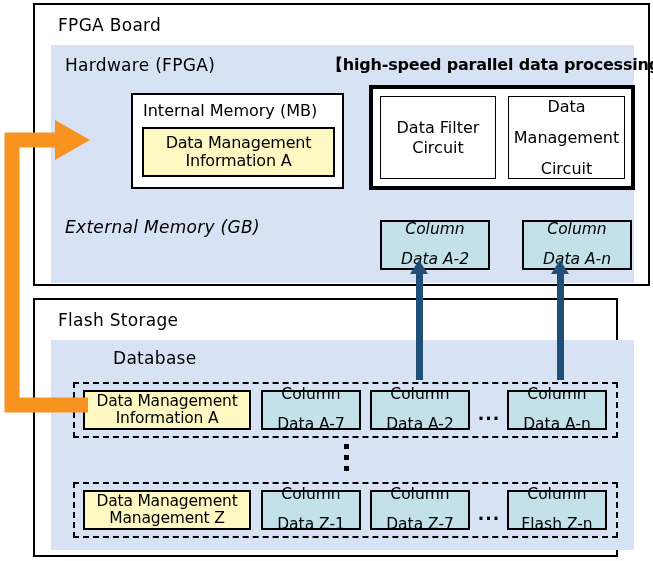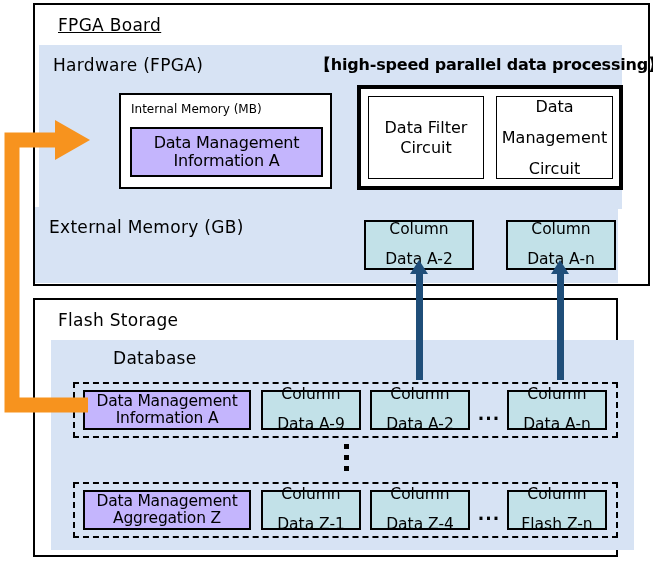--- a/index.html
+++ b/index.html
@@ -33,31 +33,31 @@
   #fpga-board { left: 33px; top: 3px; width: 617px; height: 283px; }
   #flash-storage { left: 33px; top: 298px; width: 585px; height: 259px; }
 
   .panel-title {
     position: absolute;
     font-size: 17px;
     letter-spacing: 0.3px;
     white-space: nowrap;
     line-height: 1;
   }
-  #fpga-board-title { left: 23px; top: 12px; text-decoration: underline; }
+  #fpga-board-title { left: 23px; top: 12px; }
   #flash-storage-title { left: 23px; top: 12px; }
 
   
   .section {
     position: absolute;
     background: #d7e3f4;
     box-sizing: border-box;
   }
-  #hardware-section { left: 4px; top: 40px; width: 583px; height: 164px; }
-  #external-memory-section { left: 0; top: 202px; width: 583px; height: 76px; }
+  #hardware-section { left: 16px; top: 40px; width: 583px; height: 164px; }
+  #external-memory-section { left: 16px; top: 202px; width: 583px; height: 76px; font-style: italic; }
   #database-section { left: 16px; top: 40px; width: 583px; height: 210px; }
 
   .section-title {
     position: absolute;
     font-size: 17px;
     letter-spacing: 0.3px;
     white-space: nowrap;
     line-height: 1;
   }
   #hardware-title { left: 14px; top: 12px; }
@@ -83,28 +83,28 @@
     width: 213px;
     height: 96px;
     background: #ffffff;
     border: 2px solid #000000;
     box-sizing: border-box;
   }
   #internal-memory-title {
     position: absolute;
     left: 10px;
     top: 8px;
-    font-size: 12px;
+    font-size: 16px;
     white-space: nowrap;
     line-height: 1;
   }
 
   .dmi-box {
     position: absolute;
-    background: #c4b5fd;
+    background: #fef9c3;
     border: 2px solid #000000;
     box-sizing: border-box;
     display: flex;
     flex-direction: column;
     align-items: center;
     justify-content: center;
     font-size: 16px;
     line-height: 1.12;
     text-align: center;
     letter-spacing: -0.2px;
@@ -301,21 +301,21 @@
     <div class="section" id="database-section">
       <div class="section-title" id="database-title">Database</div>
 
       <div class="db-row" id="db-row-a">
         <div class="dmi-box">
           <span>Data Management</span>
           <span>Information A</span>
         </div>
         <div class="col-box db-col-1">
           <span>Column</span>
-          <span>Data A-9</span>
+          <span>Data A-7</span>
         </div>
         <div class="col-box db-col-2">
           <span>Column</span>
           <span>Data A-2</span>
         </div>
         <div class="db-ellipsis">...</div>
         <div class="col-box db-col-n">
           <span>Column</span>
           <span>Data A-n</span>
         </div>
@@ -323,29 +323,29 @@
 
       <div id="row-vdots">
         <i></i>
           <i></i>
           <i></i>
       </div>
 
       <div class="db-row" id="db-row-z">
         <div class="dmi-box">
           <span>Data Management</span>
-          <span>Aggregation Z</span>
+          <span>Management Z</span>
         </div>
         <div class="col-box db-col-1">
           <span>Column</span>
           <span>Data Z-1</span>
         </div>
         <div class="col-box db-col-2">
           <span>Column</span>
-          <span>Data Z-4</span>
+          <span>Data Z-7</span>
         </div>
         <div class="db-ellipsis">...</div>
         <div class="col-box db-col-n">
           <span>Column</span>
           <span>Flash Z-n</span>
         </div>
       </div>
     </div>
   </div>
 

